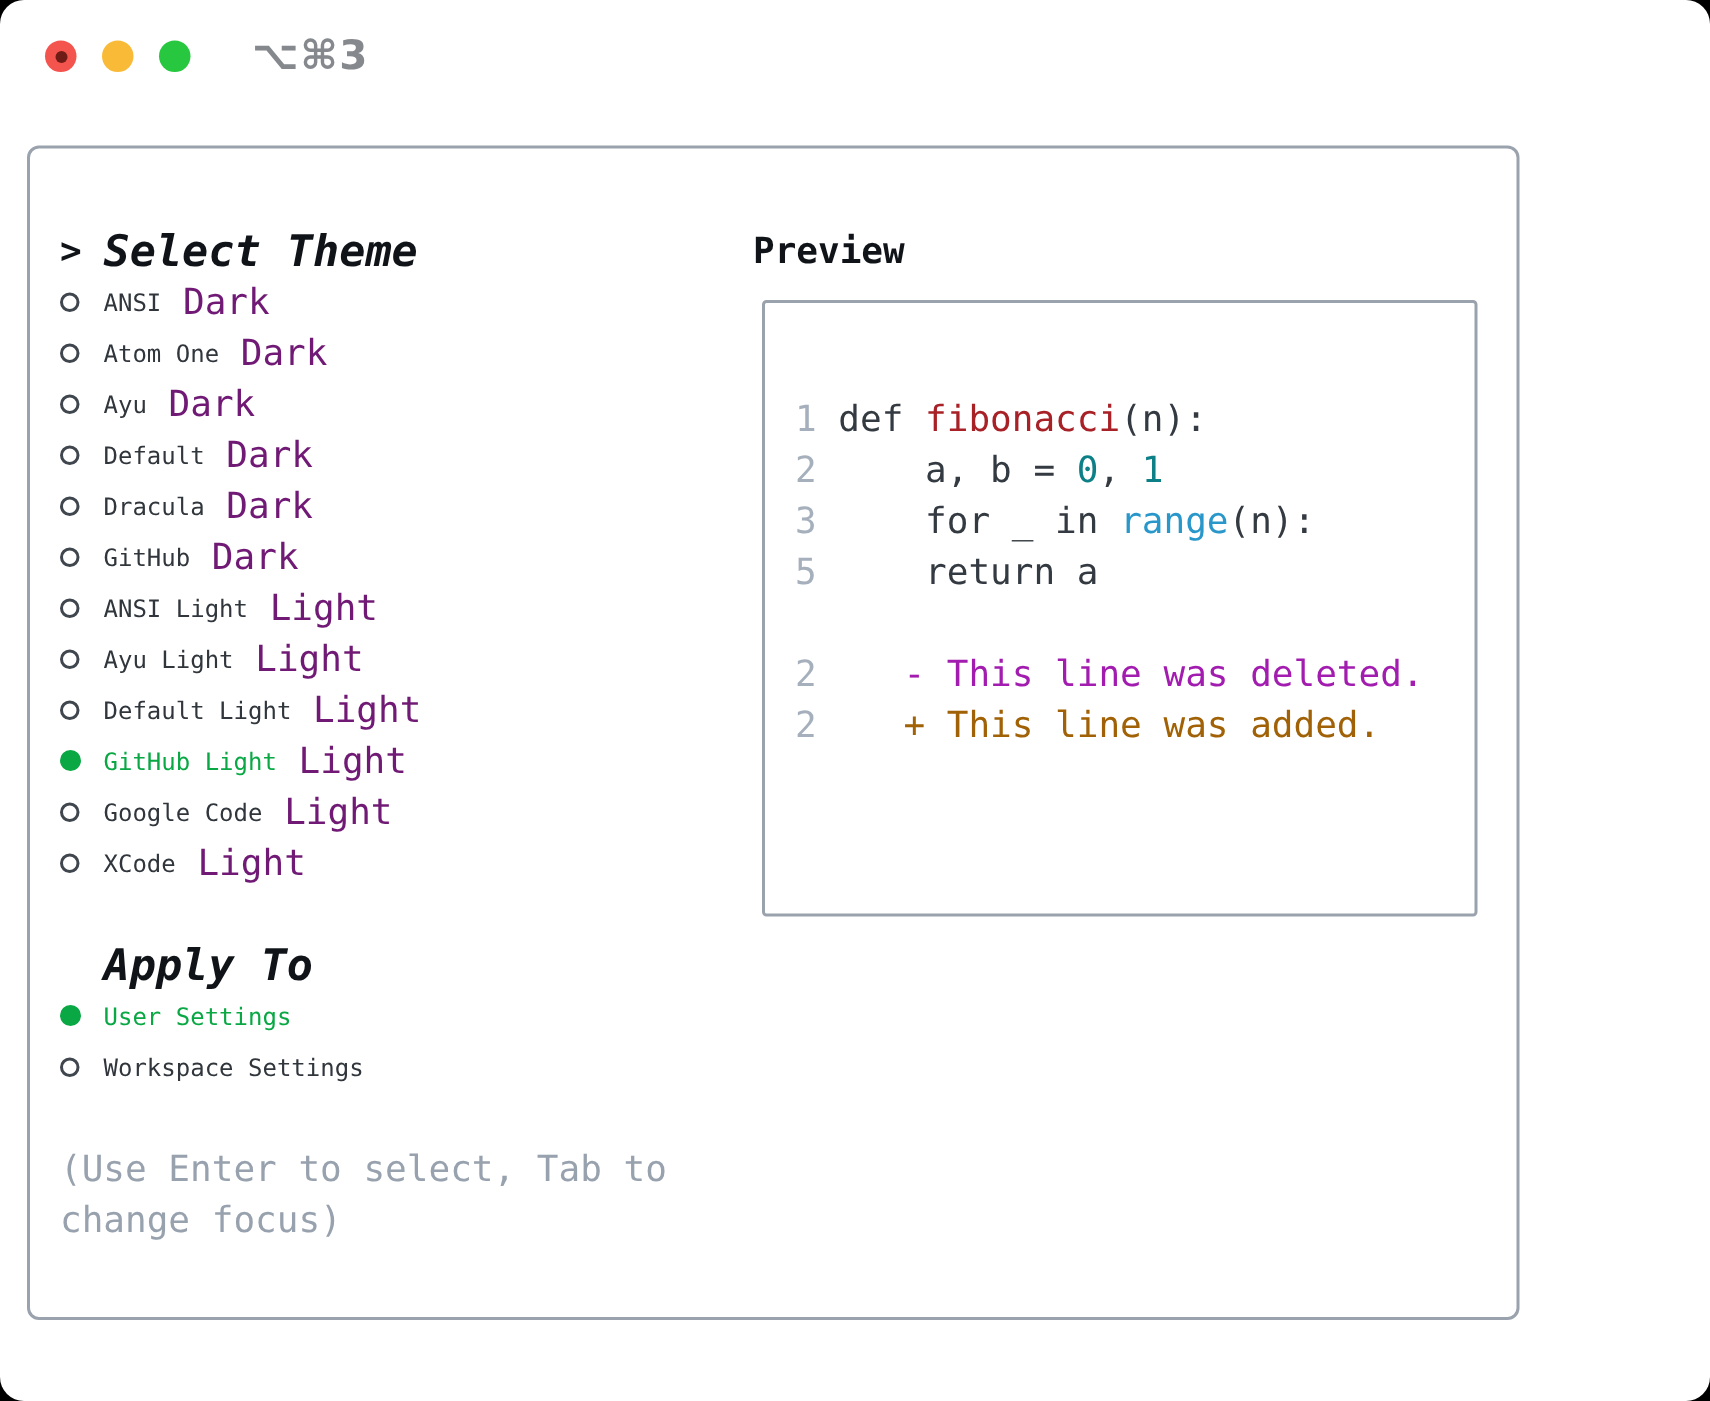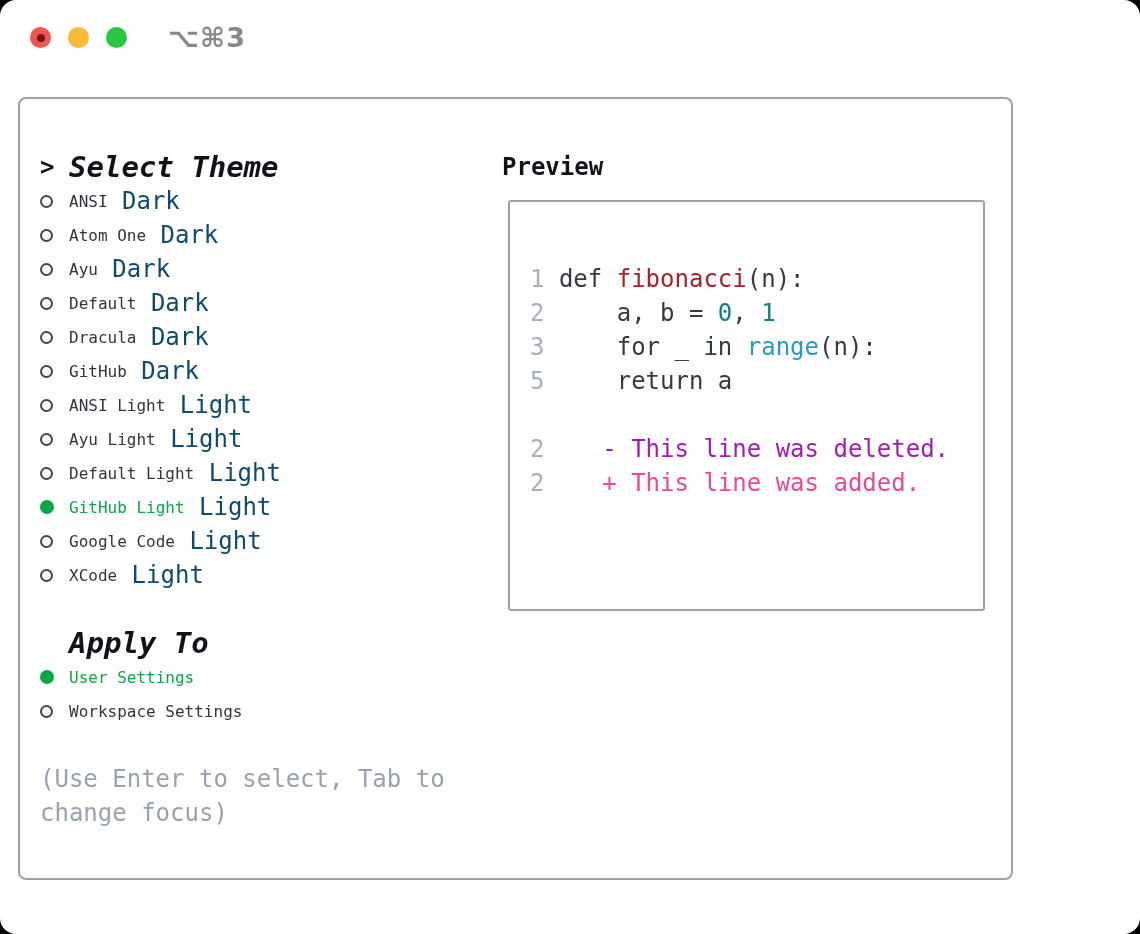--- a/index.html
+++ b/index.html
@@ -39,21 +39,21 @@
     width:29px;min-width:29px;height:34px;
   }
   .cursor{font-size:24px;font-weight:bold;color:#101419;}
   .radio{
     width:13px;height:13px;border-radius:50%;
     border:2px solid #3f464e;box-sizing:border-box;background:transparent;
   }
   .radio.on{width:14px;height:14px;border:none;background:#0aa845;}
   .itext{font-size:16px;color:#30363c;}
   .itext.sel{color:#0aa845;}
-  .suffix{font-size:24px;color:#0c4a6e;}
+  .suffix{font-size:24px;color:#701a75;}
   .h-bold{font-size:29px;font-weight:bold;color:#101419;font-style:italic;}
   .spacer{height:34px;}
   .hint{
     position:absolute;left:20px;top:663px;width:450px;
     font-size:24px;line-height:34px;color:#98a2ae;
   }
   
   .preview-title{
     position:absolute;left:482px;top:51px;height:34px;
     display:flex;align-items:center;
@@ -66,21 +66,21 @@
     padding:60px 0 0 20px;overflow:hidden;
   }
   .cline{height:34px;line-height:34px;white-space:pre;font-size:24px;}
   .c-ln{color:#a6b0bd;}
   .c-fg{color:#343a41;}
   .c-fn{color:#a72126;}
   .c-nm{color:#0c7f87;}
   .c-bi{color:#2a97cb;}
   .c-ctx{color:#878d94;}
   .c-del{color:#a21caf;margin-top:22px;}
-  .c-add{color:#ec4899;}
+  .c-add{color:#a16207;}
 </style>
 </head>
 <body>
 
 <div class="window">
 
   <div class="titlebar">
     <span class="tl tl-close"></span>
     <span class="tl tl-min"></span>
     <span class="tl tl-max"></span>

